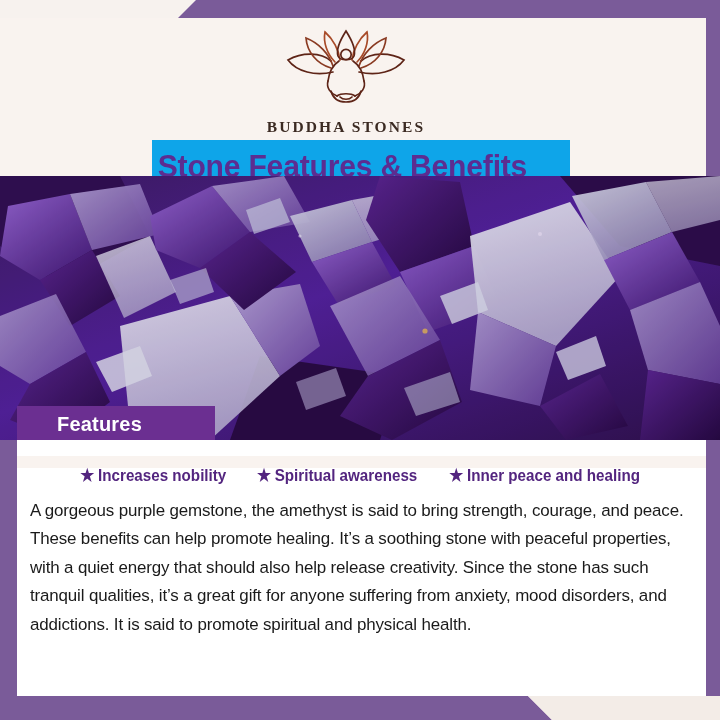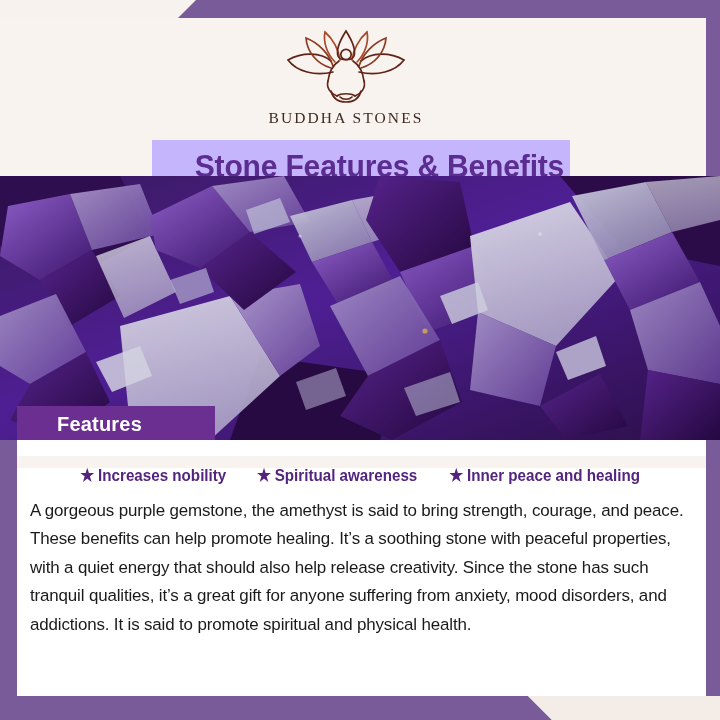--- a/index.html
+++ b/index.html
@@ -69,38 +69,38 @@
     top: 10px;
     left: 0; right: 14px;
     display: flex;
     flex-direction: column;
     align-items: center;
   }
 
   .logo-mark { width: 150px; height: 78px; display: block; }
 
   .logo-text {
-    margin-top: 3px;
+    margin-top: 12px;
     font-family: "Liberation Serif", serif;
     font-size: 15.5px;
     letter-spacing: 2.1px;
     color: #3b2a22;
-    font-weight: 400;
+    font-weight: 700;
   }
 
   .title-banner {
     position: absolute;
     top: 122px;
     left: 152px;
     width: 418px;
     height: 54px;
-    background: #c4b5fd;
-    display: flex;
-    align-items: center;
-    justify-content: flex-end;
+    background: #0ea5e9;
+    display: flex;
+    align-items: center;
+    justify-content: flex-start;
   }
   .title-banner h1 {
     font-size: 31px;
     font-weight: bold;
     color: #5c2d91;
     letter-spacing: -0.2px;
     font-family: "Liberation Sans", sans-serif;
     transform: scaleX(0.97);
   }
 

